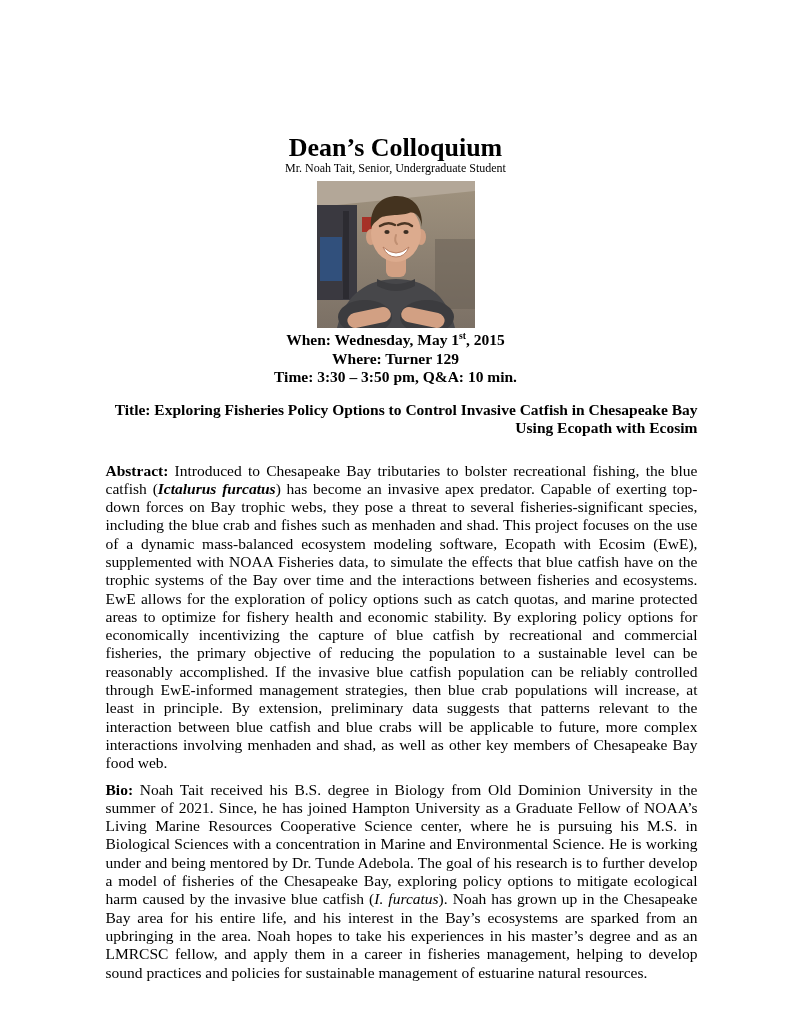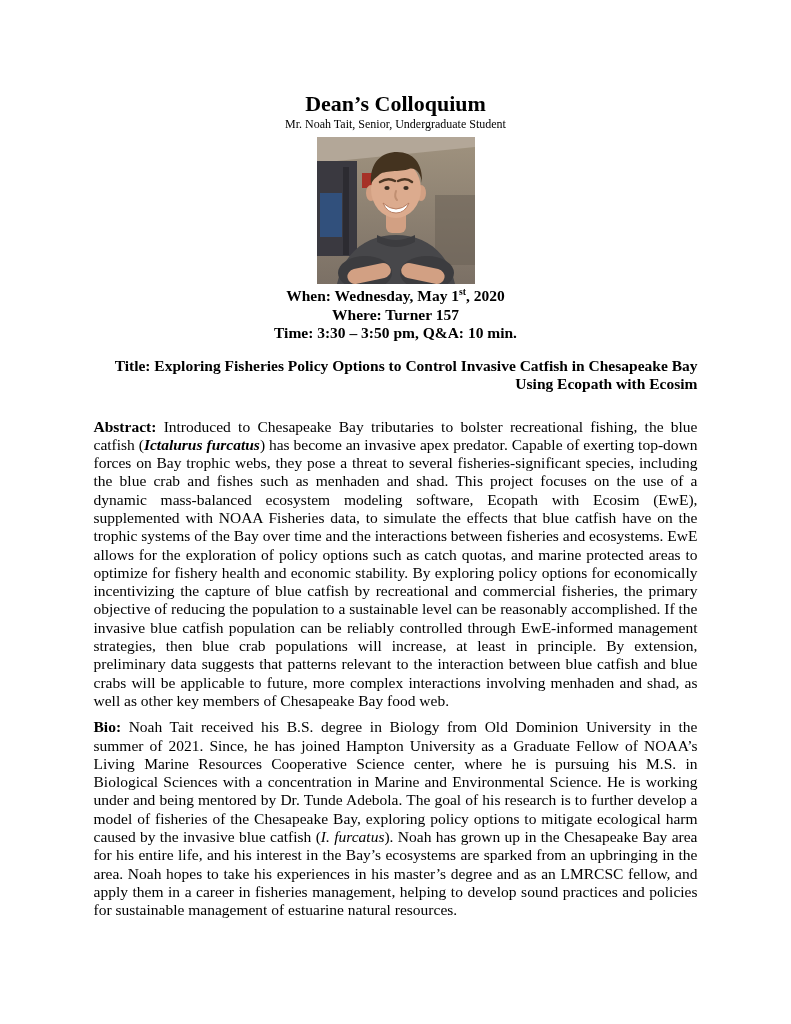--- a/index.html
+++ b/index.html
@@ -7,32 +7,32 @@
     position: relative;
     width: 791px;
     height: 1024px;
     background: #ffffff;
     color: #000000;
     font-family: "Liberation Serif", "DejaVu Serif", serif;
     overflow: hidden;
   }
   .content { width: 604px; margin: 0 auto; }
   .doc-header { text-align: center; padding-top: 92px; }
-  .doc-title { font-size: 22px; font-weight: bold; line-height: 23px; }
+  .doc-title { font-size: 26px; font-weight: bold; line-height: 23px; margin-top: 44px; }
   .doc-sub { font-size: 12px; line-height: 18px; }
   .photo-wrap { text-align: center; margin-top: 4px; line-height: 0; }
   .speaker-photo { display: inline-block; }
   .event-block { text-align: center; font-size: 15.5px; line-height: 18.5px; margin-top: 3px; }
   .talk-title { text-align: right; font-weight: bold; font-size: 15.5px; line-height: 18.5px; margin-top: 14px; }
   .talk-title .tline { white-space: nowrap; }
   .para {
     text-align: justify;
     font-size: 15.5px;
     line-height: 18.3px;
-    margin: 24px 0 0 0;
+    margin: 24px 0 0 12px;
   }
   .para.bio { margin-top: 8px; }
   .seg-b   { font-weight: bold; }
   .seg-i   { font-style: italic; }
   .seg-bi  { font-weight: bold; font-style: italic; }
   .seg-sup { vertical-align: super; font-size: 0.62em; line-height: 0; }
 </style>
 </head>
 <body>
 
@@ -78,22 +78,22 @@
           <path d="M81,44 q8,-4 14,1" stroke="#4a3523" stroke-width="2.5" fill="none" stroke-linecap="round"></path>
           <ellipse cx="70" cy="51" rx="2.6" ry="2" fill="#3a2d22"></ellipse>
           <ellipse cx="89" cy="51" rx="2.6" ry="2" fill="#3a2d22"></ellipse>
           <path d="M79,54 q-2,6 1,9" stroke="#c08f72" stroke-width="2" fill="none" stroke-linecap="round"></path>
           <path d="M66,66 q13,12 26,0 q-4,10 -13,10 q-9,0 -13,-10 Z" fill="#ffffff" stroke="#b77e62" stroke-width="1"></path>
         </g>
       </svg>
     </div>
 
     <div class="event-block">
-      <div><span class="seg-b">When: Wednesday, May 1</span><span class="seg-b seg-sup">st</span><span class="seg-b">, 2020</span></div>
-      <div><span class="seg-b">Where: Turner 157</span></div>
+      <div><span class="seg-b">When: Wednesday, May 1</span><span class="seg-b seg-sup">st</span><span class="seg-b">, 2015</span></div>
+      <div><span class="seg-b">Where: Turner 129</span></div>
       <div><span class="seg-b">Time: 3:30 – 3:50 pm, Q&amp;A: 10 min.</span></div>
     </div>
 
     <div class="talk-title">
       <div class="tline">Title: Exploring Fisheries Policy Options to Control Invasive Catfish in Chesapeake Bay</div>
       <div class="tline">Using Ecopath with Ecosim</div>
     </div>
 
     <p class="para"><span class="seg-b">Abstract: </span><span class="">Introduced to Chesapeake Bay tributaries to bolster recreational fishing, the blue catfish (</span><span class="seg-bi">Ictalurus furcatus</span><span class="">) has become an invasive apex predator. Capable of exerting top-down forces on Bay trophic webs, they pose a threat to several fisheries-significant species, including the blue crab and fishes such as menhaden and shad. This project focuses on the use of a dynamic mass-balanced ecosystem modeling software, Ecopath with Ecosim (EwE), supplemented with NOAA Fisheries data, to simulate the effects that blue catfish have on the trophic systems of the Bay over time and the interactions between fisheries and ecosystems. EwE allows for the exploration of policy options such as catch quotas, and marine protected areas to optimize for fishery health and economic stability. By exploring policy options for economically incentivizing the capture of blue catfish by recreational and commercial fisheries, the primary objective of reducing the population to a sustainable level can be reasonably accomplished. If the invasive blue catfish population can be reliably controlled through EwE-informed management strategies, then blue crab populations will increase, at least in principle. By extension, preliminary data suggests that patterns relevant to the interaction between blue catfish and blue crabs will be applicable to future, more complex interactions involving menhaden and shad, as well as other key members of Chesapeake Bay food web.</span></p>
 

